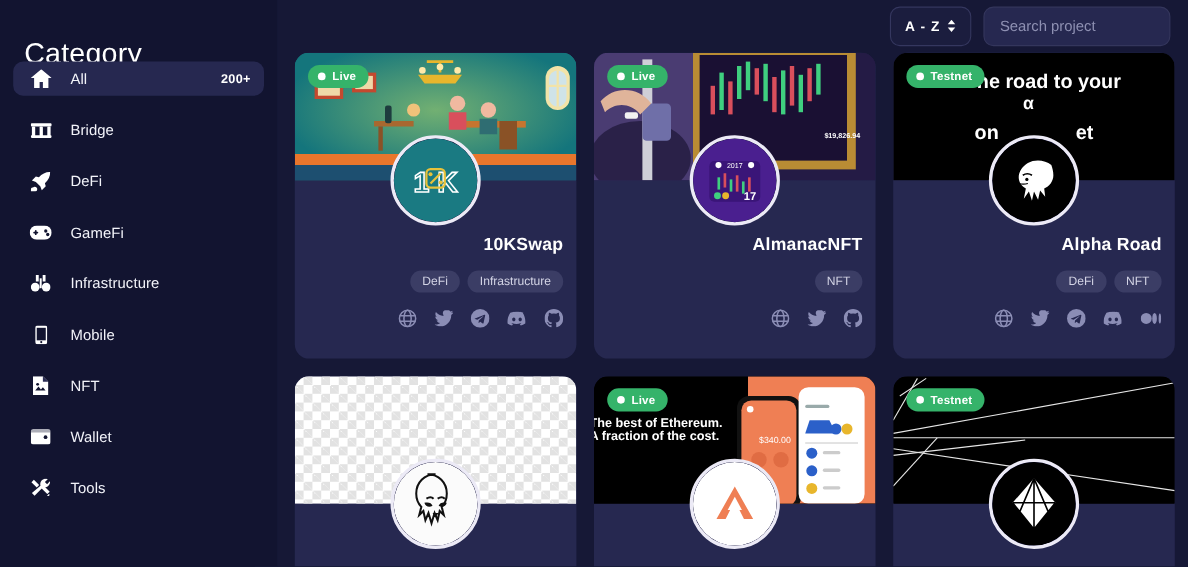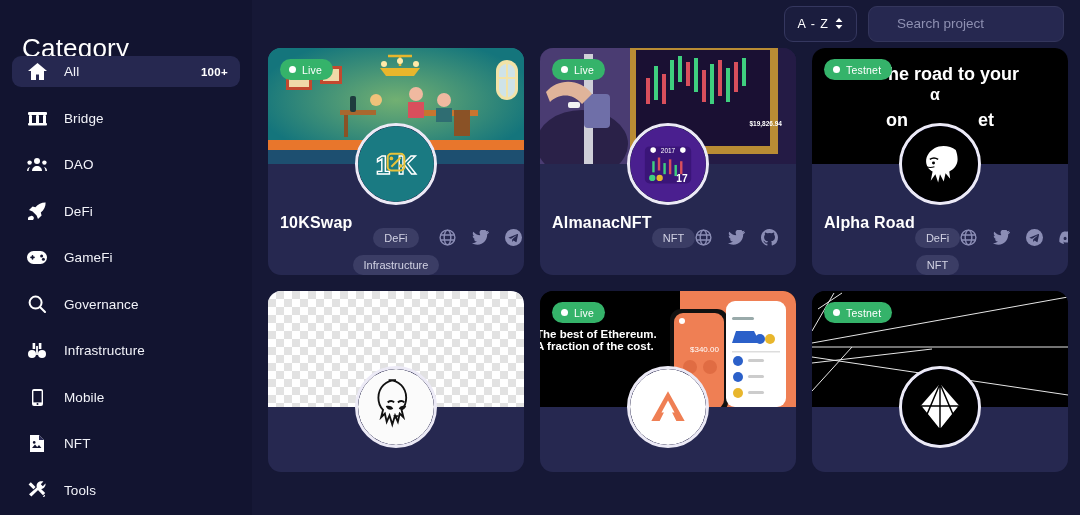--- a/index.html
+++ b/index.html
@@ -82,35 +82,35 @@
     gap: 11px;
   }
   .sort-btn {
     height: 36px;
     min-width: 70px;
     border: 1px solid #35375f;
     background: #1b1d3e;
     border-radius: 9px;
     color: #ffffff;
     font-size: 12.5px;
-    font-weight: 400;
+    font-weight: 700;
     letter-spacing: 1px;
     display: flex; align-items: center; justify-content: space-between;
     gap: 6px;
     padding: 0 13px;
     cursor: pointer;
   }
   .updown { display: flex; flex-direction: column; gap: 2px; }
   .search-wrap {
-    width: 196px; height: 36px;
+    width: 170px; height: 36px;
     background: #262850;
     border: 1px solid #34365c;
     border-radius: 9px;
     display: flex; align-items: center;
-    padding: 0 28px;
+    padding: 0 14px;
   }
   .search-input {
     width: 100%;
     background: transparent;
     border: none;
     outline: none;
     color: #e7e8f2;
     font-family: "Liberation Sans", sans-serif;
     font-size: 13.5px;
   }
@@ -148,42 +148,42 @@
     z-index: 6;
   }
   .badge-dot {
     width: 7px; height: 7px; border-radius: 50%;
     background: #ffffff;
     flex: 0 0 7px;
   }
   .badge-text {
     color: #ffffff;
     font-size: 10.5px;
-    font-weight: 400;
+    font-weight: 700;
     letter-spacing: .2px;
     white-space: nowrap;
   }
   .logo {
     position: absolute;
     left: 50%;
     top: 116px;
     transform: translate(-50%, -50%);
     width: 82px; height: 82px;
     border-radius: 50%;
     border: 3px solid #eceaf6;
     overflow: hidden;
     z-index: 7;
     display: flex; align-items: center; justify-content: flex-end;
     background: #14143a;
   }
   .card-body {
-    padding: 50px 12px 0;
+    padding: 50px 12px 28px;
     display: flex;
-    flex-direction: row;
-    align-items: flex-start;
+    flex-direction: column;
+    align-items: flex-end;
   }
   .card-title {
     color: #ffffff;
     font-size: 16px;
     font-weight: 700;
     letter-spacing: .2px;
     text-align: center;
     white-space: nowrap;
   }
   .tags {
@@ -246,49 +246,36 @@
   <aside class="sidebar">
     <div class="sidebar-title">Category</div>
     <nav class="nav" id="nav">
         <div class="nav-item active">
           <span class="nav-ico">
             <svg width="19" height="17" viewBox="0 0 19 17" fill="currentColor">
               <path d="M9.5 0L0 8h3v9h5v-5.5h3V17h5V8h3L9.5 0z"></path>
             </svg>
           </span>
           <span class="nav-label">All</span>
-          <span class="nav-count">100+</span>
+          <span class="nav-count">200+</span>
         </div>
         <div class="nav-item">
           <span class="nav-ico">
             <svg width="19" height="15" viewBox="0 0 19 15" fill="currentColor">
               <rect x="0" y="1" width="19" height="3" rx="1"></rect>
               <rect x="1" y="4" width="3" height="10" rx="1"></rect>
               <rect x="8" y="4" width="3" height="10" rx="1"></rect>
               <rect x="15" y="4" width="3" height="10" rx="1"></rect>
               <rect x="0" y="12" width="19" height="2.4" rx="1"></rect>
             </svg>
           </span>
           <span class="nav-label">Bridge</span>
         </div>
         <div class="nav-item">
           <span class="nav-ico">
-            <svg width="20" height="15" viewBox="0 0 20 15" fill="currentColor">
-              <circle cx="10" cy="4" r="3"></circle>
-              <path d="M5 14c0-3 2.3-5 5-5s5 2 5 5H5z"></path>
-              <circle cx="2.6" cy="5.6" r="2.2"></circle>
-              <path d="M0 14c0-2.3 1.3-3.7 3-4.1-.9 1.1-1.4 2.5-1.4 4.1H0z"></path>
-              <circle cx="17.4" cy="5.6" r="2.2"></circle>
-              <path d="M20 14h-1.6c0-1.6-.5-3-1.4-4.1 1.7.4 3 1.8 3 4.1z"></path>
-            </svg>
-          </span>
-          <span class="nav-label">DAO</span>
-        </div>
-        <div class="nav-item">
-          <span class="nav-ico">
             <svg width="18" height="18" viewBox="0 0 18 18" fill="currentColor">
               <path d="M17.6 0.4C14 .2 10 2 7.4 5.2L4.6 4.4 1 8l3.6 1.4L8.6 13.4 10 17l3.6-3.6-.8-2.8C16 8 17.8 4 17.6.4z"></path>
               <path d="M2 14.5c.9-.9 2.3-.9 3.2 0s.9 2.3 0 3.2C4 18.5 0 18 0 18s-.5-4 2-3.5z"></path>
             </svg>
           </span>
           <span class="nav-label">DeFi</span>
         </div>
         <div class="nav-item">
           <span class="nav-ico">
             <svg width="20" height="13" viewBox="0 0 20 13" fill="currentColor">
@@ -296,29 +283,20 @@
               <rect x="3.2" y="5.6" width="4.6" height="1.6" rx=".8" fill="#121430"></rect>
               <rect x="4.7" y="4.1" width="1.6" height="4.6" rx=".8" fill="#121430"></rect>
               <circle cx="14.6" cy="5" r="1.5" fill="#121430"></circle>
               <circle cx="16.4" cy="8.2" r="1.5" fill="#121430"></circle>
             </svg>
           </span>
           <span class="nav-label">GameFi</span>
         </div>
         <div class="nav-item">
           <span class="nav-ico">
-            <svg width="18" height="18" viewBox="0 0 18 18" fill="none" stroke="currentColor" stroke-width="2">
-              <circle cx="7.6" cy="7.6" r="6"></circle>
-              <path d="M12.2 12.2L17 17" stroke-linecap="round"></path>
-            </svg>
-          </span>
-          <span class="nav-label">Governance</span>
-        </div>
-        <div class="nav-item">
-          <span class="nav-ico">
             <svg width="18" height="16" viewBox="0 0 18 16" fill="currentColor">
               <path d="M4.6 0h2.6v6H4.6z"></path>
               <path d="M10.8 0h2.6v6h-2.6z"></path>
               <circle cx="4" cy="11" r="4"></circle>
               <circle cx="14" cy="11" r="4"></circle>
               <rect x="8.1" y="3" width="1.8" height="9"></rect>
             </svg>
           </span>
           <span class="nav-label">Infrastructure</span>
         </div>
@@ -338,38 +316,38 @@
               <path d="M0 0h9l5 5v12H0z"></path>
               <path d="M9 0l5 5H9z" fill="#2b2d55"></path>
               <circle cx="4.2" cy="7.4" r="1.3" fill="#121430"></circle>
               <path d="M2 13l3-3.6L7.2 12l1.8-2 2.4 3z" fill="#121430"></path>
             </svg>
           </span>
           <span class="nav-label">NFT</span>
         </div>
         <div class="nav-item">
           <span class="nav-ico">
+            <svg width="18" height="14" viewBox="0 0 18 14" fill="currentColor">
+              <rect x="0" y="0" width="18" height="14" rx="2.4"></rect>
+              <rect x="0" y="0" width="18" height="3.2" fill="#121430" opacity=".35"></rect>
+              <circle cx="13.4" cy="7.4" r="1.7" fill="#121430"></circle>
+            </svg>
+          </span>
+          <span class="nav-label">Wallet</span>
+        </div>
+        <div class="nav-item">
+          <span class="nav-ico">
             <svg width="18" height="18" viewBox="0 0 18 18" fill="currentColor">
               <path d="M11.6 6.4l5.6 5.6-2.2 2.2-5.6-5.6z"></path>
               <path d="M17.4 2.6l-2.6 2.6-2-2L15.4.6c-1.8-.8-4 -.4-5.4 1-1.3 1.3-1.7 3.2-1.2 4.9L1 13.2l2.4 2.4 7.7-7.7c1.7.5 3.6.1 4.9-1.2 1.4-1.4 1.8-3.5 1.4-4.1z"></path>
               <path d="M2.8 1.2L.6 3.4l4.8 4.8L7.6 6z"></path>
               <path d="M14.8 15.6c.5.5 1.3.5 1.8 0s.5-1.3 0-1.8l-1.8 1.8z"></path>
             </svg>
           </span>
           <span class="nav-label">Tools</span>
-        </div>
-        <div class="nav-item">
-          <span class="nav-ico">
-            <svg width="18" height="14" viewBox="0 0 18 14" fill="currentColor">
-              <rect x="0" y="0" width="18" height="14" rx="2.4"></rect>
-              <rect x="0" y="0" width="18" height="3.2" fill="#121430" opacity=".35"></rect>
-              <circle cx="13.4" cy="7.4" r="1.7" fill="#121430"></circle>
-            </svg>
-          </span>
-          <span class="nav-label">Wallet</span>
         </div>
       </nav>
   </aside>
 
   <section class="main">
 
     <div class="topbar">
       <div class="sort-btn">
         <span>A - Z</span>
         <span class="updown">

